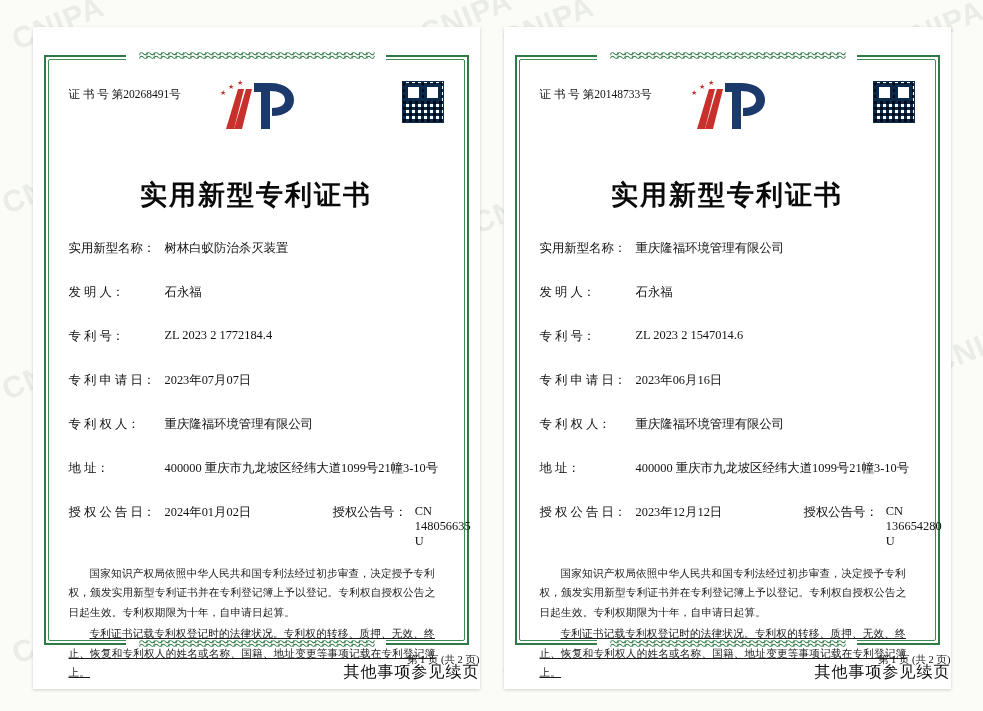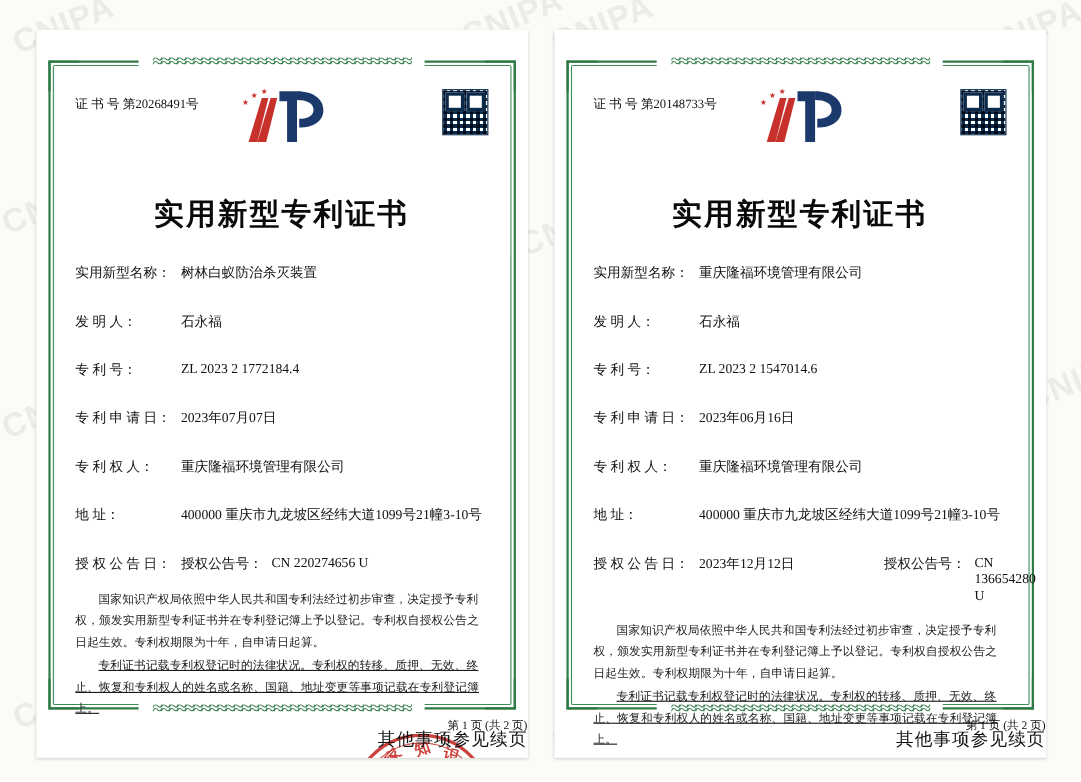--- a/index.html
+++ b/index.html
@@ -326,22 +326,23 @@
         <div class="field">
           <span class="lbl">专 利 权 人：</span>
           <span class="val">重庆隆福环境管理有限公司</span>
         </div>
         <div class="field">
           <span class="lbl">地        址：</span>
           <span class="val">400000 重庆市九龙坡区经纬大道1099号21幢3-10号</span>
         </div>
         <div class="field two">
           <span class="lbl">授 权 公 告 日：</span>
+          <span class="val">2024年01月02日</span>
           <span class="lbl2">授权公告号：</span>
-          <span>CN 220274656 U</span>
+          <span>CN 148056635 U</span>
         </div>
       </div>
 
       <div class="para">国家知识产权局依照中华人民共和国专利法经过初步审查，决定授予专利权，颁发实用新型专利证书并在专利登记簿上予以登记。专利权自授权公告之日起生效。专利权期限为十年，自申请日起算。</div>
       <div class="para second">专利证书记载专利权登记时的法律状况。专利权的转移、质押、无效、终止、恢复和专利权人的姓名或名称、国籍、地址变更等事项记载在专利登记簿上。</div>
 
       <div class="barcode"></div>
 
       <div class="sign-row">
         <div class="sign-label">局长</div>

